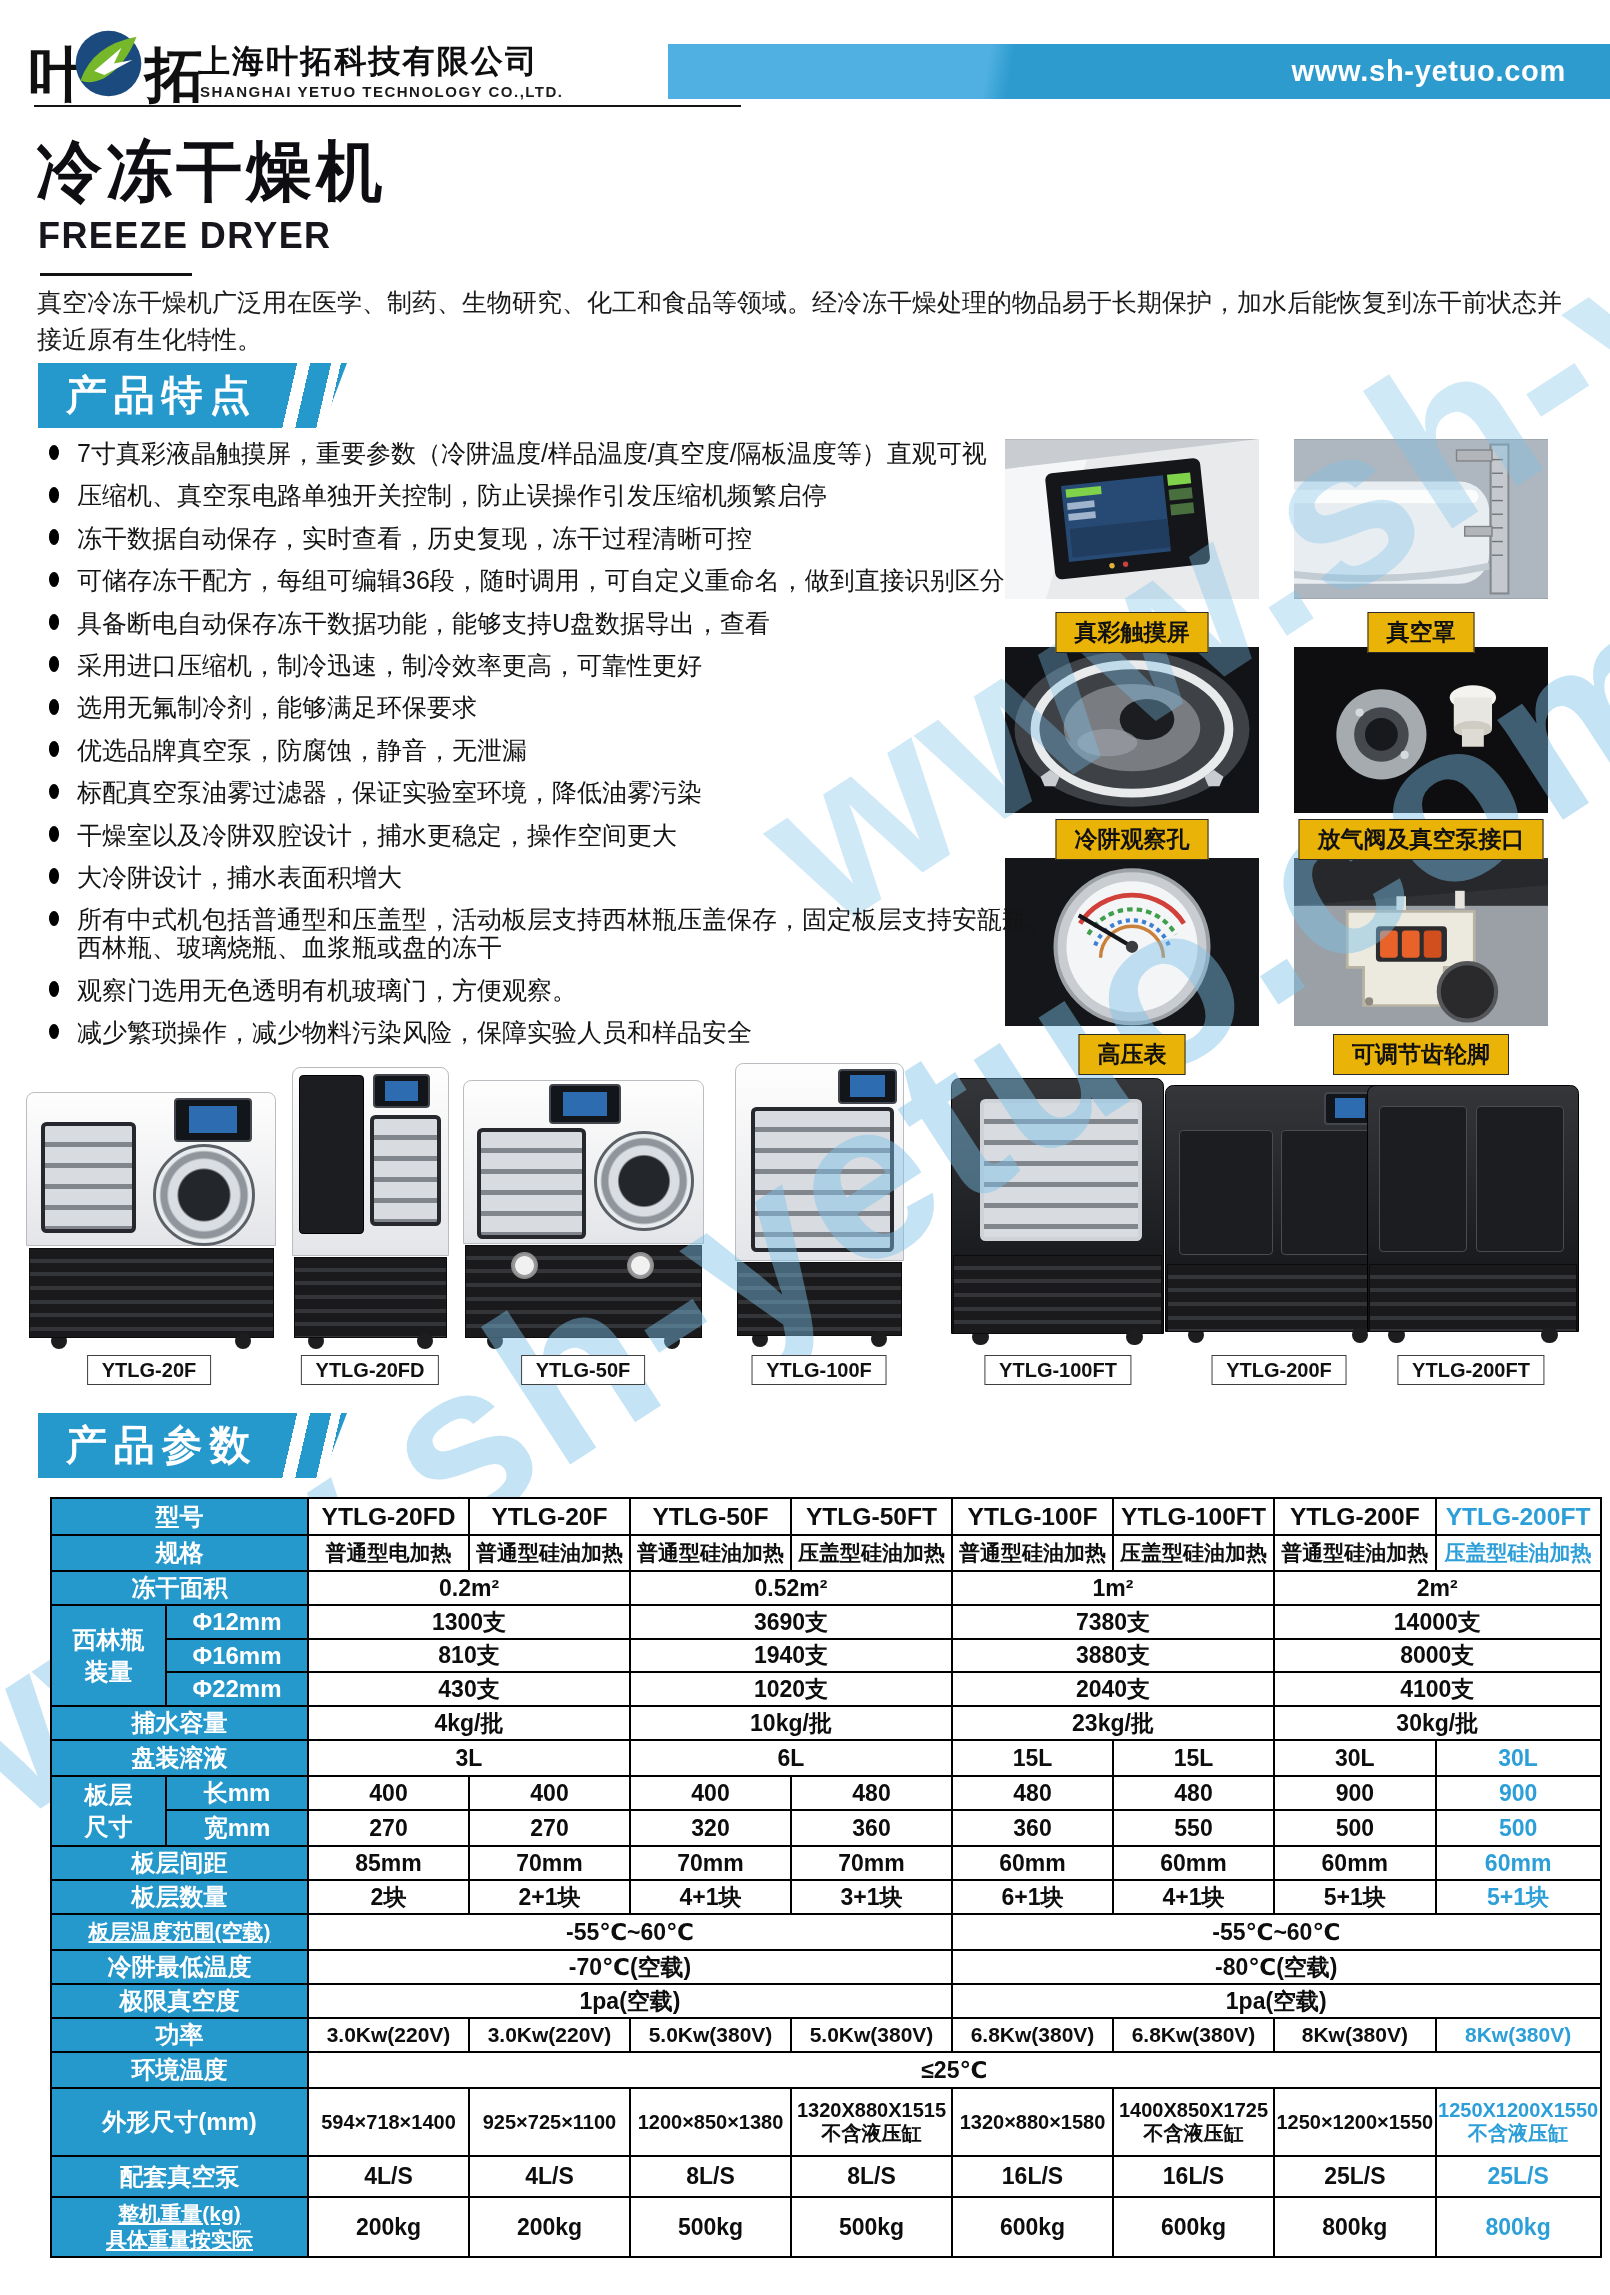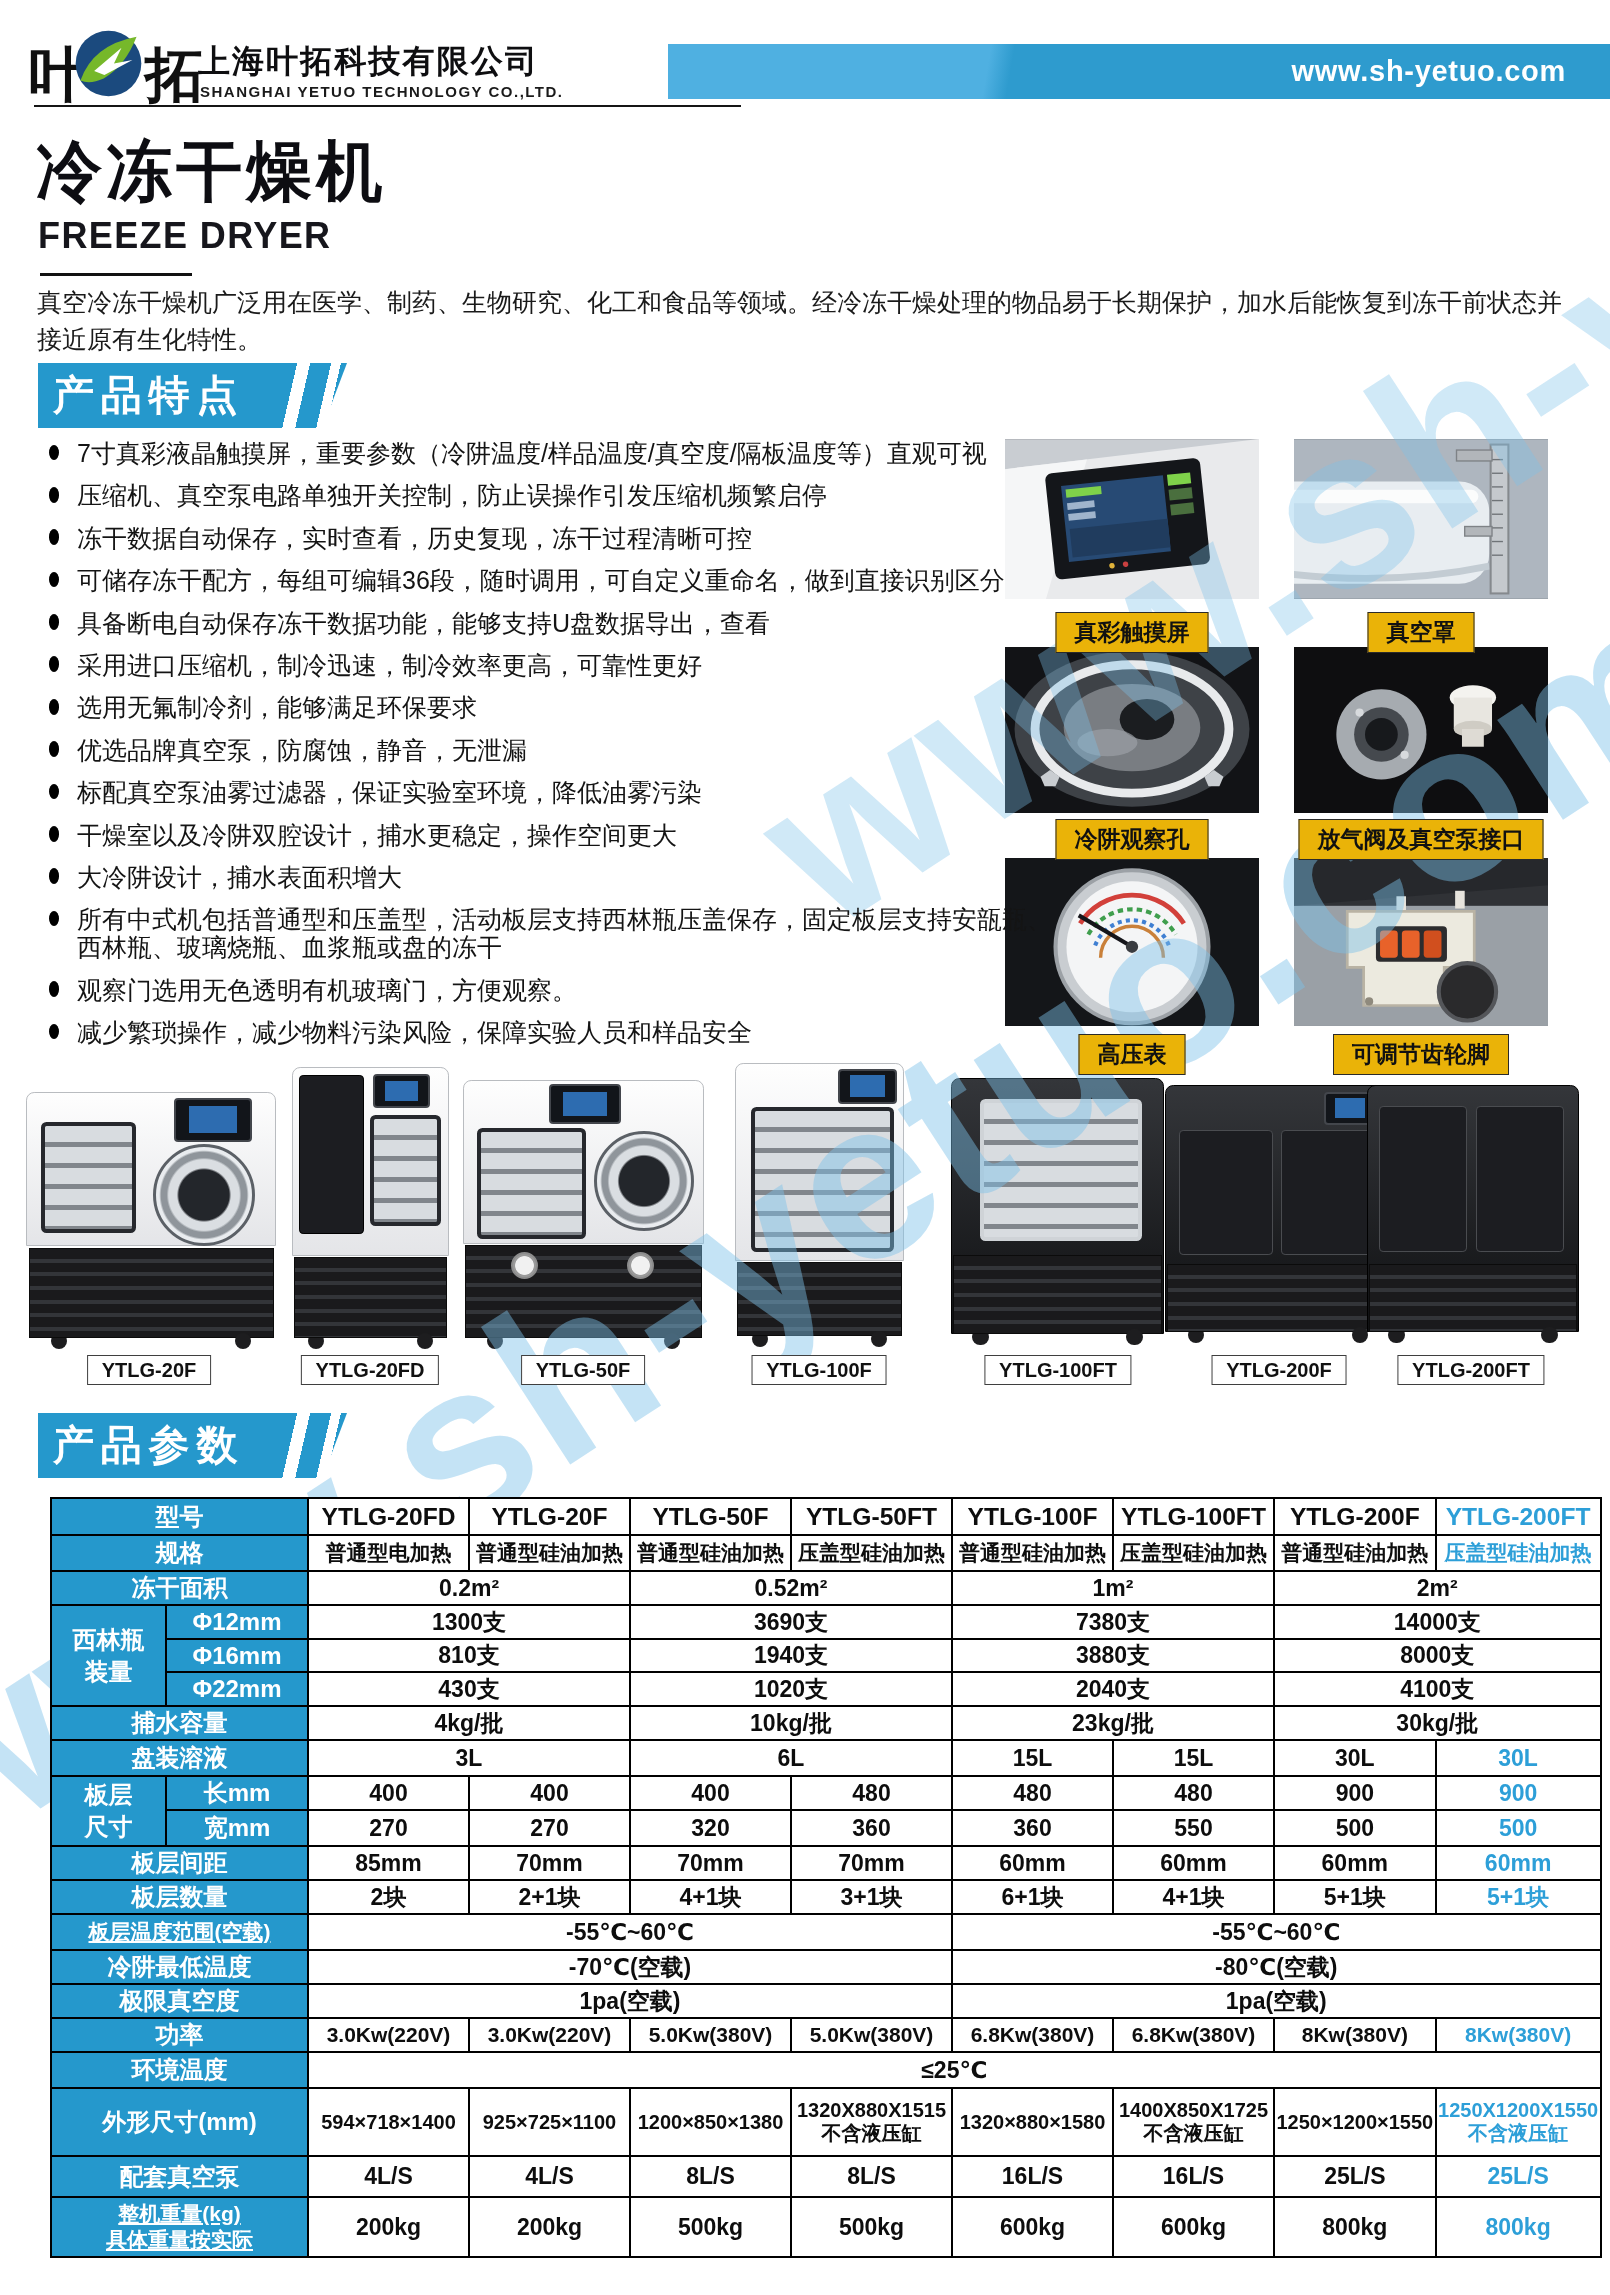--- a/index.html
+++ b/index.html
@@ -21,21 +21,21 @@
   .site-banner{position:absolute;left:668px;top:44px;width:942px;height:55px;z-index:4;
       background:linear-gradient(100deg,#4fb0e1 0%,#4fb0e1 34%,#2e9bce 36.5%,#2e9bce 100%);}
   .site-banner span{position:absolute;right:44px;top:0;line-height:55px;color:#fff;font-size:29px;font-weight:600;letter-spacing:0.7px;}
   
   .title-cn{position:absolute;left:36px;top:127px;z-index:4;font-size:66px;font-weight:900;letter-spacing:4.1px;color:#0d0d12;}
   .title-en{position:absolute;left:38px;top:215px;z-index:4;font-size:36px;font-weight:700;letter-spacing:1.4px;color:#16161c;}
   .title-line{position:absolute;left:40px;top:273px;width:152px;height:2.7px;background:#111;z-index:4;}
   .desc{position:absolute;left:37px;top:284px;width:1539px;z-index:4;font-size:25px;line-height:37px;color:#1a1a1a;font-weight:500;}
   
   .sec-banner{position:absolute;left:38px;width:309px;height:65px;z-index:4;color:#fff;
-      font-size:41px;font-weight:900;letter-spacing:6.8px;line-height:65px;padding-left:15px;box-sizing:border-box;
+      font-size:41px;font-weight:900;letter-spacing:6.8px;line-height:65px;padding-left:28px;box-sizing:border-box;
       background:linear-gradient(103deg,#2598cc 0 80%,#fff 80% 84%,#2598cc 84% 90.5%,#fff 90.5% 93.5%,#2598cc 93.5% 100%);
       clip-path:polygon(0 0,100% 0,calc(100% - 24.6px) 100%,0 100%);}
   .feat-banner{top:363px;}
   .spec-banner{top:1413px;}
   
   .features{position:absolute;left:41px;top:439px;width:1018px;z-index:4;list-style:none;margin:0;padding:0;}
   .features li{position:relative;padding-left:36px;margin-bottom:14.4px;font-size:25px;line-height:28px;color:#141414;font-weight:500;}
   .features li .dot{position:absolute;left:8.2px;top:5.5px;width:10.3px;height:15.7px;background:#000;border-radius:50%;}
   
   .g-img{position:absolute;z-index:2;overflow:hidden;background:#222;}

